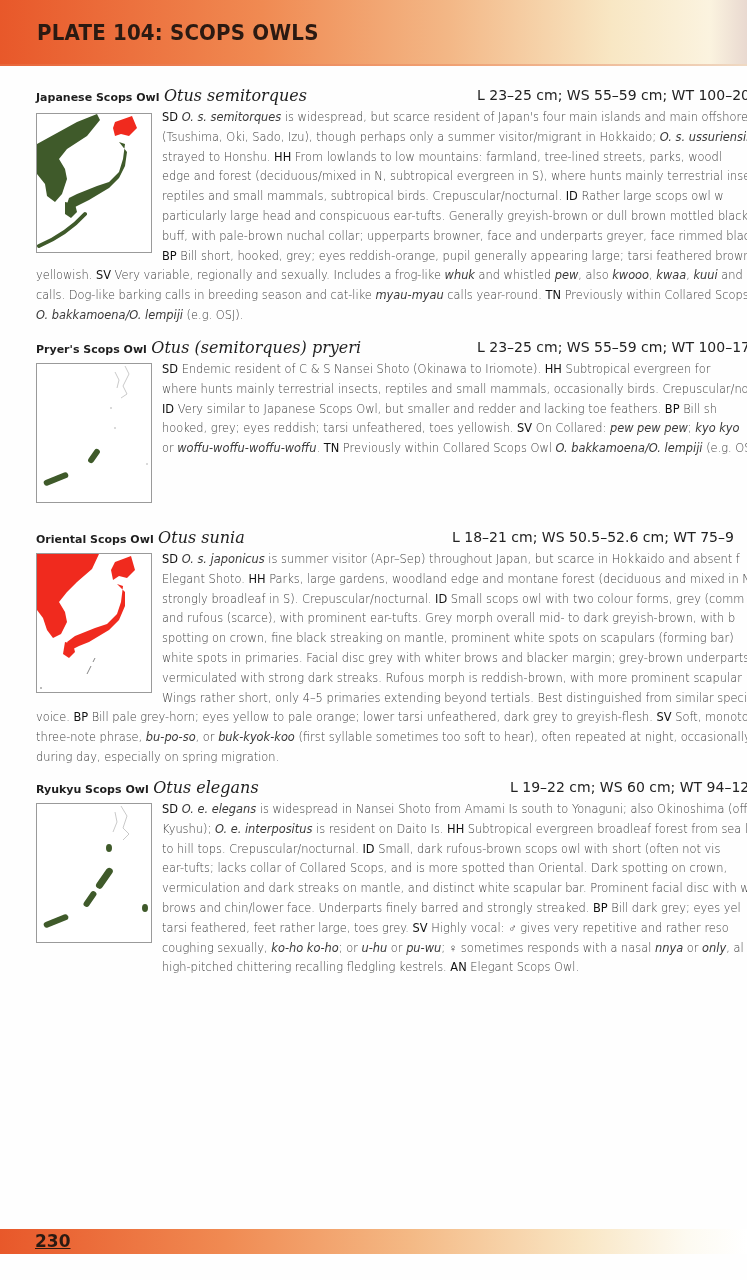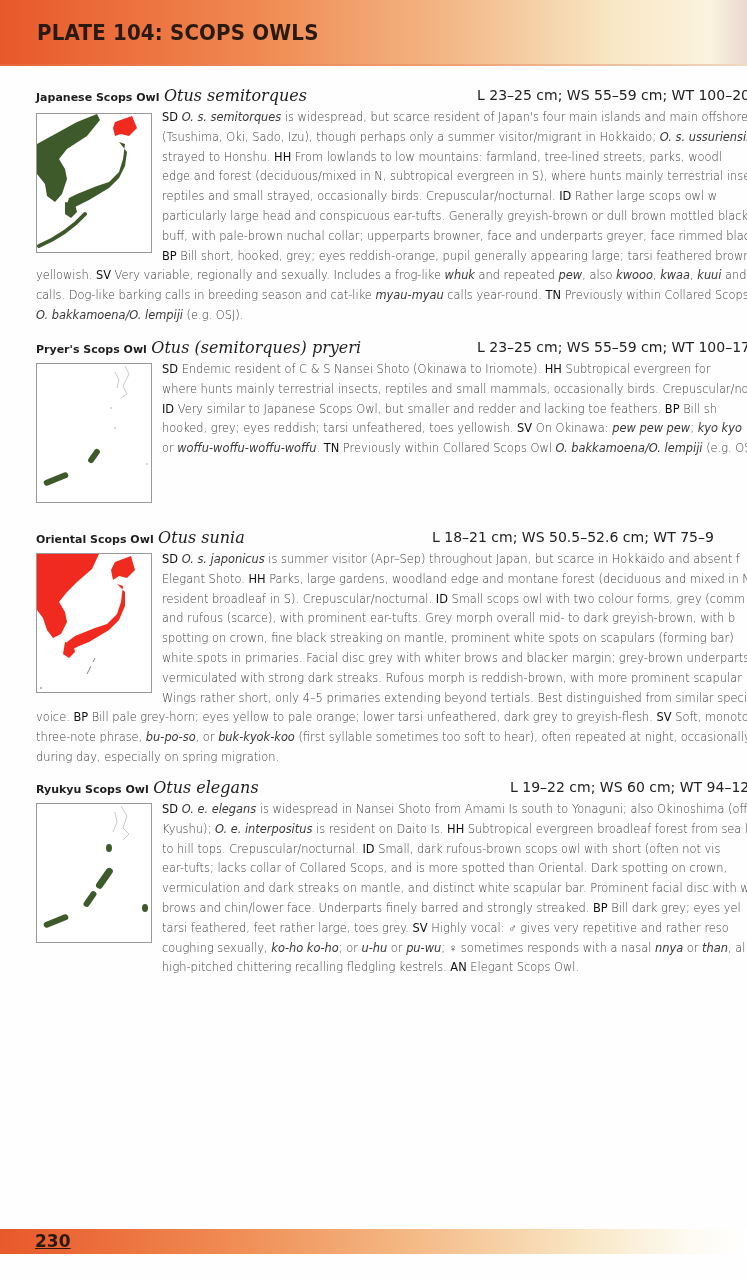--- a/index.html
+++ b/index.html
@@ -46,27 +46,27 @@
       <path d="M82,28 L88,30 L86,45 L82,58 L72,68 L60,72 L50,76 L40,80 L32,84 L30,90 L36,94 L44,90 L52,86 L62,80 L72,74 L82,64 L88,52 L90,38 Z" fill="#3f5a2a"></path>
       <path d="M28,88 L38,90 L40,98 L34,104 L28,100 Z" fill="#3f5a2a"></path>
       <path d="M2,132 Q30,120 48,100" stroke="#3f5a2a" stroke-width="4" fill="none" stroke-linecap="round"></path>
     </svg>
   </div>
   <div class="body-text" style="left:162px;top:22px;">
     <div><b>SD</b><span> </span><i>O. s. semitorques</i><span> is widespread, but scarce resident of Japan's four main islands and main offshore isla</span></div>
     <div><span>(Tsushima, Oki, Sado, Izu), though perhaps only a summer visitor/migrant in Hokkaido; </span><i>O. s. ussuriensis</i></div>
     <div><span>strayed to Honshu. </span><b>HH</b><span> From lowlands to low mountains: farmland, tree-lined streets, parks, woodl</span></div>
     <div><span>edge and forest (deciduous/mixed in N, subtropical evergreen in S), where hunts mainly terrestrial inse</span></div>
-    <div><span>reptiles and small strayed, occasionally birds. Crepuscular/nocturnal. </span><b>ID</b><span> Rather large scops owl w</span></div>
+    <div><span>reptiles and small mammals, subtropical birds. Crepuscular/nocturnal. </span><b>ID</b><span> Rather large scops owl w</span></div>
     <div><span>particularly large head and conspicuous ear-tufts. Generally greyish-brown or dull brown mottled black</span></div>
     <div><span>buff, with pale-brown nuchal collar; upperparts browner, face and underparts greyer, face rimmed black</span></div>
     <div><b>BP</b><span> Bill short, hooked, grey; eyes reddish-orange, pupil generally appearing large; tarsi feathered brown, t</span></div>
   </div>
   <div class="body-text" style="left:36px;top:180px;">
-    <div><span>yellowish. </span><b>SV</b><span> Very variable, regionally and sexually. Includes a frog-like </span><i>whuk</i><span> and repeated </span><i>pew</i><span>, also </span><i>kwooo</i><span>, </span><i>kwaa</i><span>, </span><i>kuui</i><span> and </span></div>
+    <div><span>yellowish. </span><b>SV</b><span> Very variable, regionally and sexually. Includes a frog-like </span><i>whuk</i><span> and whistled </span><i>pew</i><span>, also </span><i>kwooo</i><span>, </span><i>kwaa</i><span>, </span><i>kuui</i><span> and </span></div>
     <div><span>calls. Dog-like barking calls in breeding season and cat-like </span><i>myau-myau</i><span> calls year-round. </span><b>TN</b><span> Previously within Collared Scops O</span></div>
     <div><i>O. bakkamoena/O. lempiji</i><span> (e.g. OSJ).</span></div>
   </div>
 </section>
 
 <section class="species" style="top:338px;">
   <div class="sp-head">
     <span class="common">Pryer's Scops Owl</span>
     <span class="sci">Otus (semitorques) pryeri</span>
   </div>
@@ -79,45 +79,45 @@
         <circle cx="78" cy="64" r="0.8" fill="#aaa"></circle>
       <rect x="54" y="84" width="6" height="16" rx="3" fill="#3f5a2a" transform="rotate(35 57 92)"></rect>
       <rect x="6" y="112" width="26" height="6" rx="3" fill="#3f5a2a" transform="rotate(-22 19 115)"></rect>
       <circle cx="110" cy="100" r="0.8" fill="#aaa"></circle>
     </svg>
   </div>
   <div class="body-text" style="left:162px;top:22px;">
     <div><b>SD</b><span> Endemic resident of C &amp; S Nansei Shoto (Okinawa to Iriomote). </span><b>HH</b><span> Subtropical evergreen for</span></div>
     <div><span>where hunts mainly terrestrial insects, reptiles and small mammals, occasionally birds. Crepuscular/noctur</span></div>
     <div><b>ID</b><span> Very similar to Japanese Scops Owl, but smaller and redder and lacking toe feathers. </span><b>BP</b><span> Bill sh</span></div>
-    <div><span>hooked, grey; eyes reddish; tarsi unfeathered, toes yellowish. </span><b>SV</b><span> On Okinawa: </span><i>pew pew pew</i><span>; </span><i>kyo kyo</i></div>
+    <div><span>hooked, grey; eyes reddish; tarsi unfeathered, toes yellowish. </span><b>SV</b><span> On Collared: </span><i>pew pew pew</i><span>; </span><i>kyo kyo</i></div>
     <div><span>or </span><i>woffu-woffu-woffu-woffu</i><span>. </span><b>TN</b><span> Previously within Collared Scops Owl </span><i>O. bakkamoena/O. lempiji</i><span> (e.g. OS</span></div>
   </div>
 </section>
 
 <section class="species" style="top:528px;">
   <div class="sp-head">
     <span class="common">Oriental Scops Owl</span>
     <span class="sci">Otus sunia</span>
   </div>
-  <div class="meas" style="left:432px;">L 18–21 cm; WS 50.5–52.6 cm; WT 75–9</div>
+  <div class="meas" style="left:452px;">L 18–21 cm; WS 50.5–52.6 cm; WT 75–9</div>
   <div class="map" style="top:25px;height:138px;">
     <svg width="114" height="138" viewBox="0 0 114 138">
       <path d="M0,0 L62,0 L55,15 L40,28 L30,38 L22,48 L28,58 L30,68 L24,80 L16,84 L10,76 L6,64 L0,56 Z" fill="#f02a1e"></path>
       <path d="M78,8 L94,2 L98,16 L90,24 L82,22 L76,26 L74,16 Z" fill="#f02a1e"></path>
       <path d="M80,30 L86,32 L84,48 L80,60 L70,70 L58,74 L48,78 L38,82 L30,88 L34,96 L42,92 L52,88 L62,82 L72,76 L82,66 L88,52 L88,38 Z" fill="#f02a1e"></path>
       <path d="M28,88 L36,90 L38,98 L32,104 L26,100 Z" fill="#f02a1e"></path>
       <path d="M50,120 L54,112 M56,108 L58,104" stroke="#666" stroke-width="0.8"></path>
       <circle cx="4" cy="134" r="0.8" fill="#666"></circle>
     </svg>
   </div>
   <div class="body-text" style="left:162px;top:22px;">
     <div><b>SD</b><span> </span><i>O. s. japonicus</i><span> is summer visitor (Apr–Sep) throughout Japan, but scarce in Hokkaido and absent f</span></div>
     <div><span>Elegant Shoto. </span><b>HH</b><span> Parks, large gardens, woodland edge and montane forest (deciduous and mixed in N</span></div>
-    <div><span>resident broadleaf in S). Crepuscular/nocturnal. </span><b>ID</b><span> Small scops owl with two colour forms, grey (comm</span></div>
+    <div><span>strongly broadleaf in S). Crepuscular/nocturnal. </span><b>ID</b><span> Small scops owl with two colour forms, grey (comm</span></div>
     <div><span>and rufous (scarce), with prominent ear-tufts. Grey morph overall mid- to dark greyish-brown, with b</span></div>
     <div><span>spotting on crown, fine black streaking on mantle, prominent white spots on scapulars (forming bar)</span></div>
     <div><span>white spots in primaries. Facial disc grey with whiter brows and blacker margin; grey-brown underparts fi</span></div>
     <div><span>vermiculated with strong dark streaks. Rufous morph is reddish-brown, with more prominent scapular</span></div>
     <div><span>Wings rather short, only 4–5 primaries extending beyond tertials. Best distinguished from similar specie</span></div>
   </div>
   <div class="body-text" style="left:36px;top:180px;">
     <div><span>voice. </span><b>BP</b><span> Bill pale grey-horn; eyes yellow to pale orange; lower tarsi unfeathered, dark grey to greyish-flesh. </span><b>SV</b><span> Soft, monoton</span></div>
     <div><span>three-note phrase, </span><i>bu-po-so</i><span>, or </span><i>buk-kyok-koo</i><span> (first syllable sometimes too soft to hear), often repeated at night, occasionally</span></div>
     <div><span>during day, especially on spring migration.</span></div>
@@ -142,19 +142,19 @@
     </svg>
   </div>
   <div class="body-text" style="left:162px;top:22px;">
     <div><b>SD</b><span> </span><i>O. e. elegans</i><span> is widespread in Nansei Shoto from Amami Is south to Yonaguni; also Okinoshima (offsh</span></div>
     <div><span>Kyushu); </span><i>O. e. interpositus</i><span> is resident on Daito Is. </span><b>HH</b><span> Subtropical evergreen broadleaf forest from sea l</span></div>
     <div><span>to hill tops. Crepuscular/nocturnal. </span><b>ID</b><span> Small, dark rufous-brown scops owl with short (often not vis</span></div>
     <div><span>ear-tufts; lacks collar of Collared Scops, and is more spotted than Oriental. Dark spotting on crown,</span></div>
     <div><span>vermiculation and dark streaks on mantle, and distinct white scapular bar. Prominent facial disc with w</span></div>
     <div><span>brows and chin/lower face. Underparts finely barred and strongly streaked. </span><b>BP</b><span> Bill dark grey; eyes yel</span></div>
     <div><span>tarsi feathered, feet rather large, toes grey. </span><b>SV</b><span> Highly vocal: ♂ gives very repetitive and rather reso</span></div>
-    <div><span>coughing sexually, </span><i>ko-ho ko-ho</i><span>; or </span><i>u-hu</i><span> or </span><i>pu-wu</i><span>; ♀ sometimes responds with a nasal </span><i>nnya</i><span> or </span><i>than</i><span>, al</span></div>
+    <div><span>coughing sexually, </span><i>ko-ho ko-ho</i><span>; or </span><i>u-hu</i><span> or </span><i>pu-wu</i><span>; ♀ sometimes responds with a nasal </span><i>nnya</i><span> or </span><i>only</i><span>, al</span></div>
     <div><span>high-pitched chittering recalling fledgling kestrels. </span><b>AN</b><span> Elegant Scops Owl.</span></div>
   </div>
 </section>
 
 <div class="footer-band"></div>
 <div class="page-num">230</div>
 
 </body></html>

